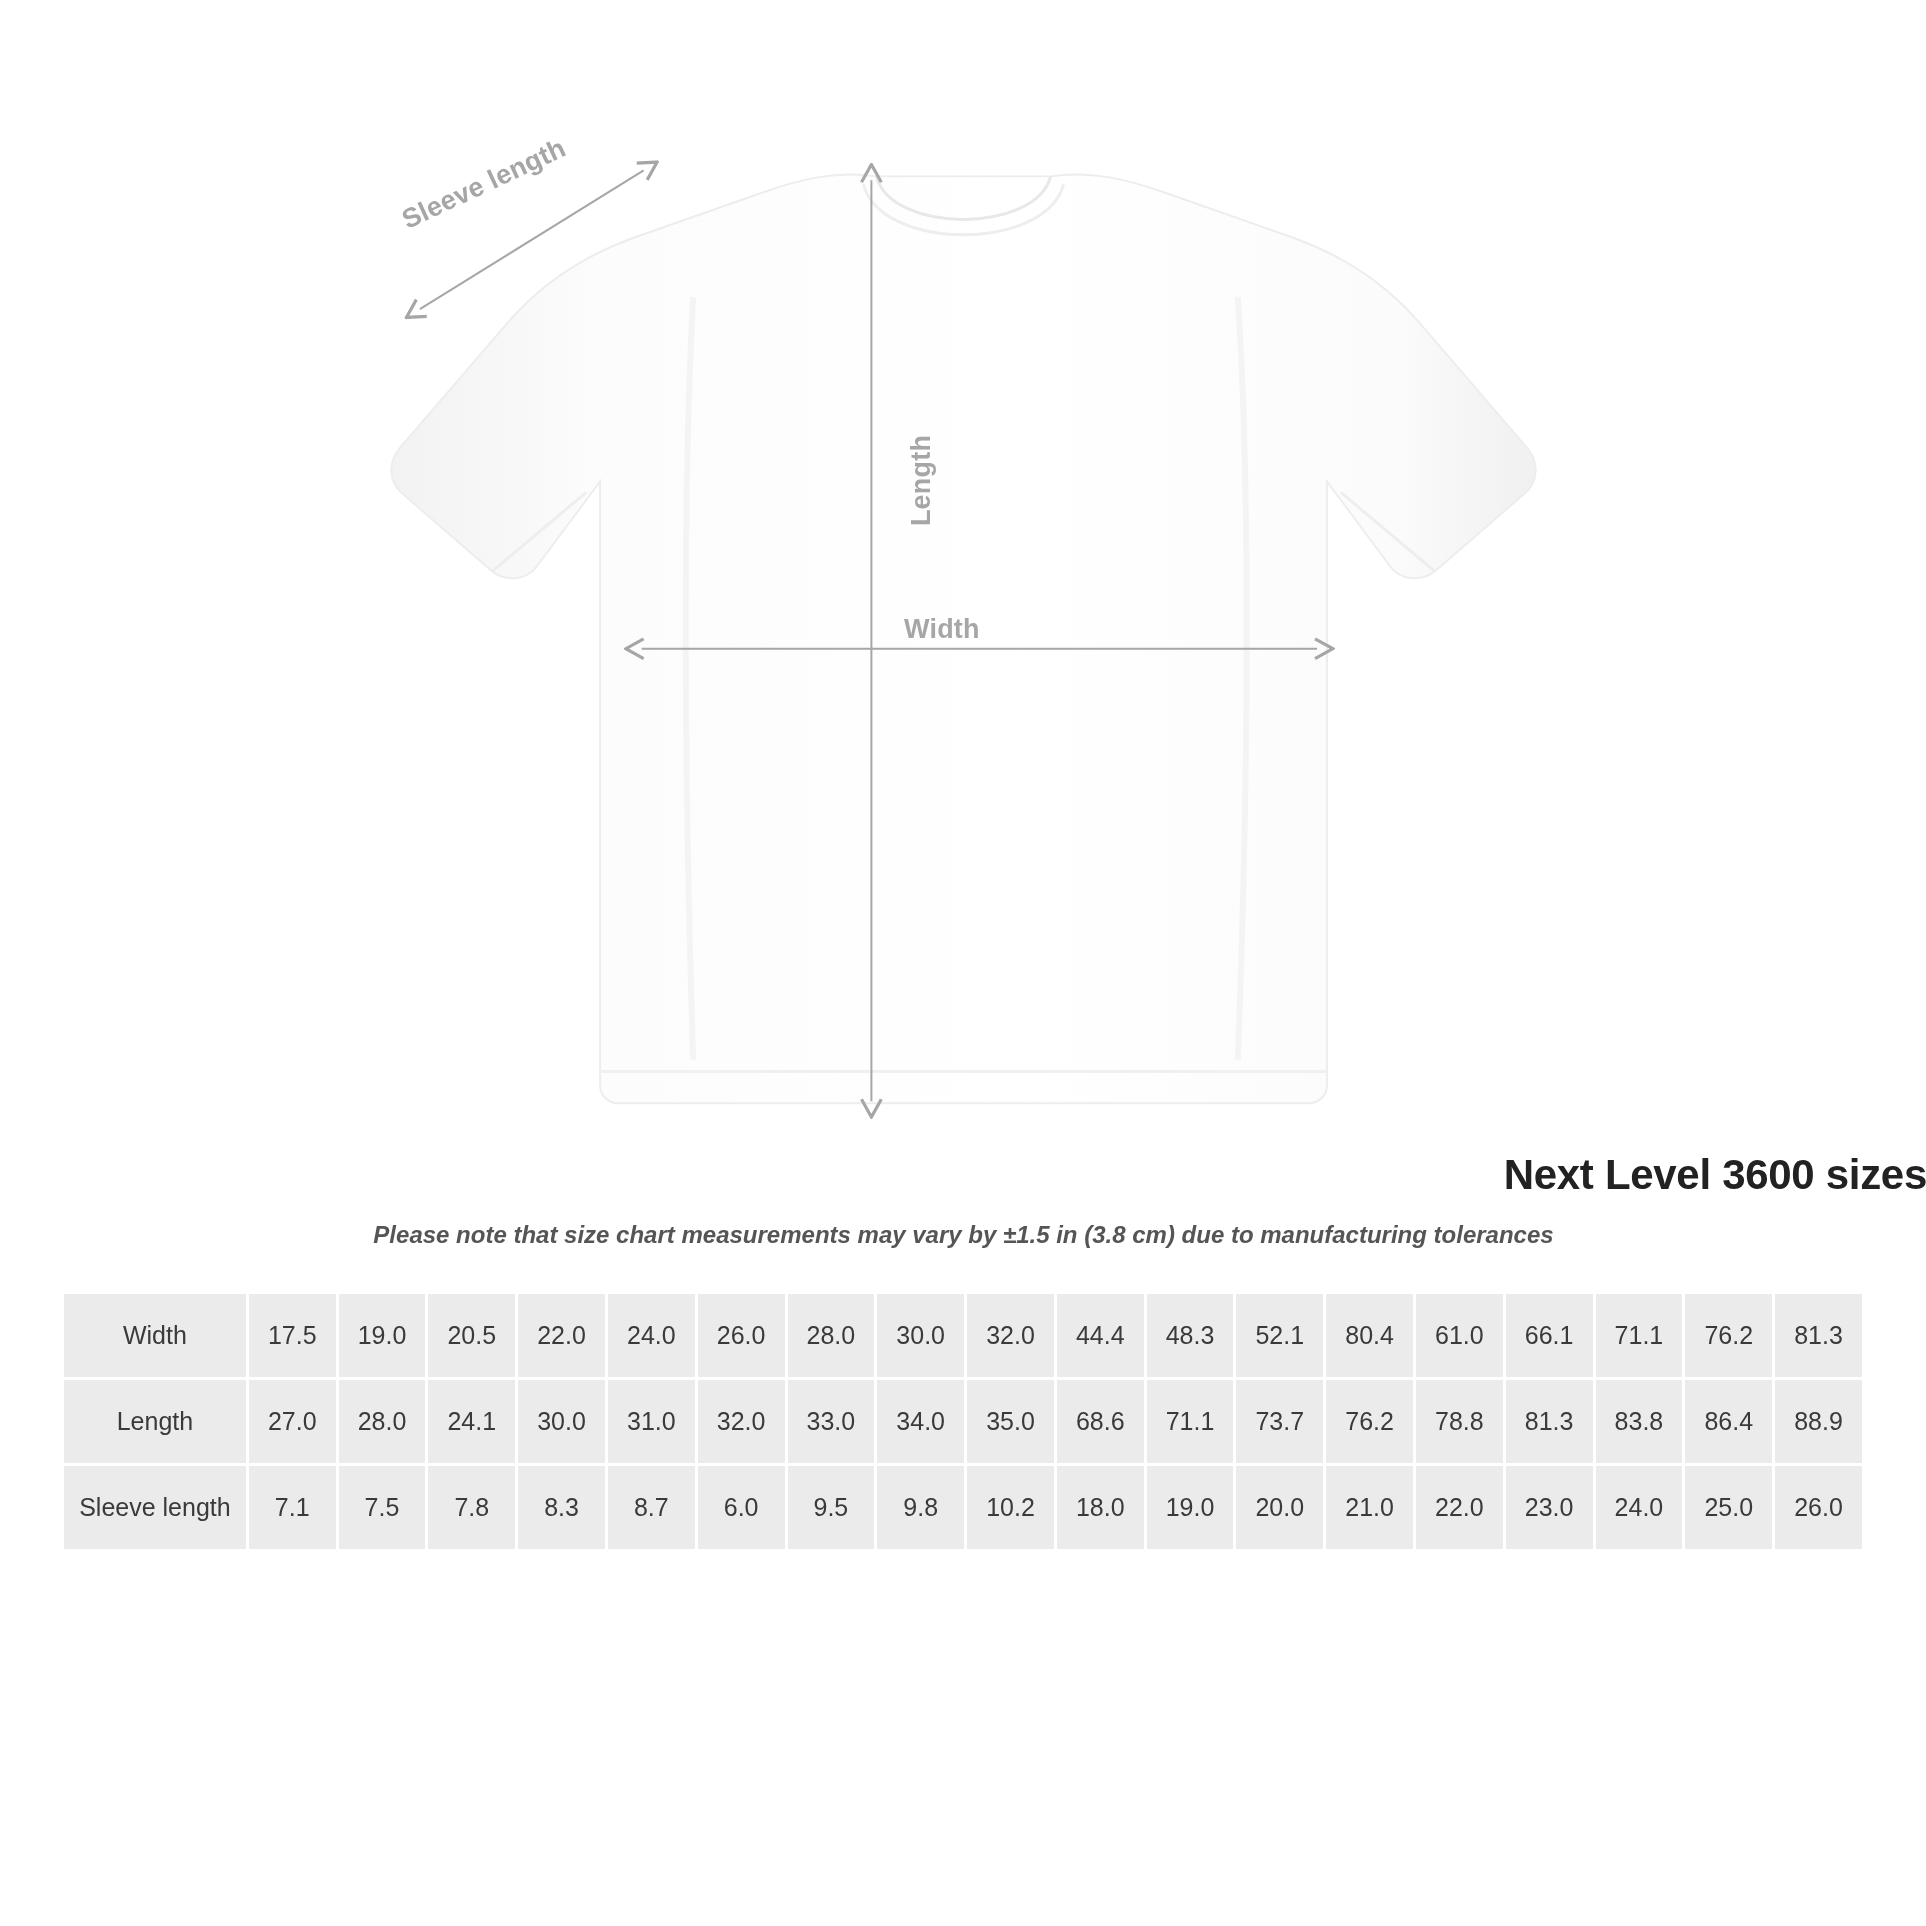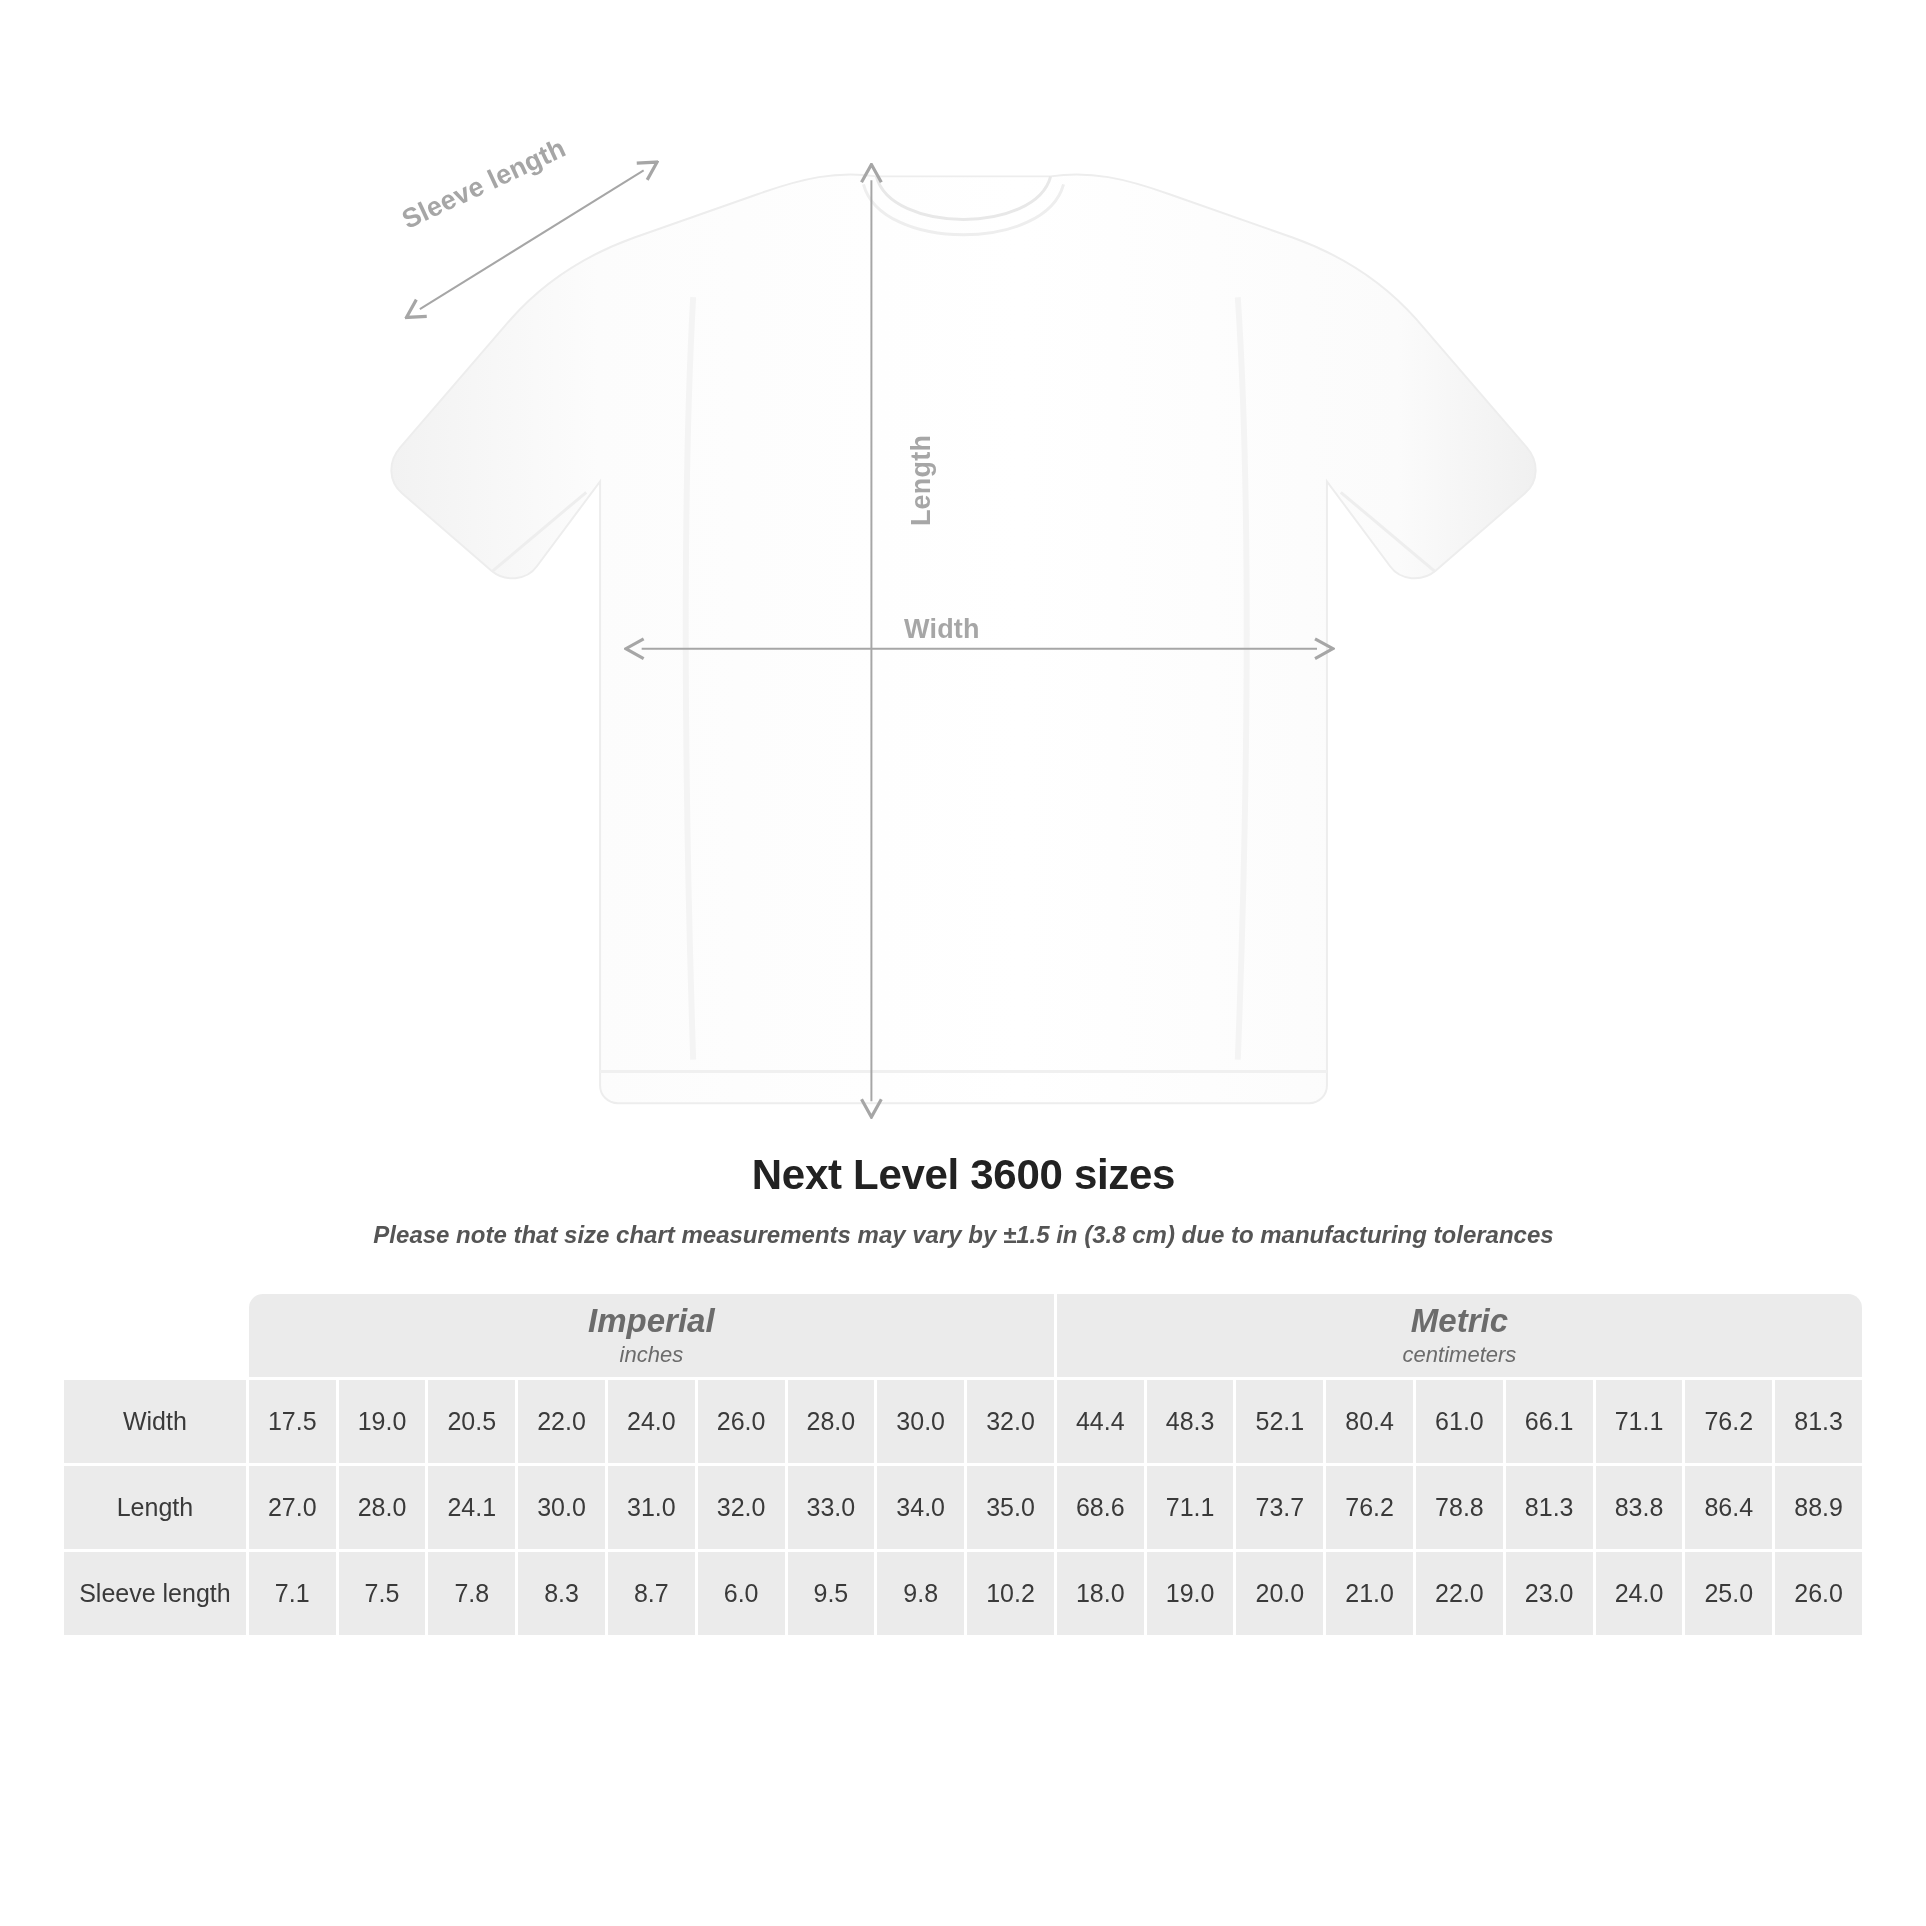--- a/index.html
+++ b/index.html
@@ -62,20 +62,21 @@
   .title-block {
     text-align: center;
     margin-top: 12px;
   }
   .chart-title {
     font-size: 42px;
     font-weight: bold;
     color: #222222;
     margin: 0;
     letter-spacing: -0.3px;
+    text-align: right;
   }
   .chart-note {
     font-size: 24px;
     font-style: italic;
     color: #555555;
     margin-top: 22px;
     font-weight: bold;
   }
 
   
@@ -235,31 +236,20 @@
           <col class="col-val">
           <col class="col-val">
           <col class="col-val">
         <col class="col-val">
           <col class="col-val">
           <col class="col-val">
           <col class="col-val">
       </colgroup>
       <tbody>
 
-        <tr>
-          <td class="corner-cell"></td>
-          <td class="unit-header left-round" colspan="9">
-            <span class="unit-main">Imperial</span>
-            <span class="unit-sub">inches</span>
-          </td>
-          <td class="unit-header right-round" colspan="9">
-            <span class="unit-main">Metric</span>
-            <span class="unit-sub">centimeters</span>
-          </td>
-        </tr>
 
 
         <tr>
           <td class="row-label">Width</td>
           <td>17.5</td>
           <td>19.0</td>
           <td>20.5</td>
           <td>22.0</td>
           <td>24.0</td>
           <td>26.0</td>

